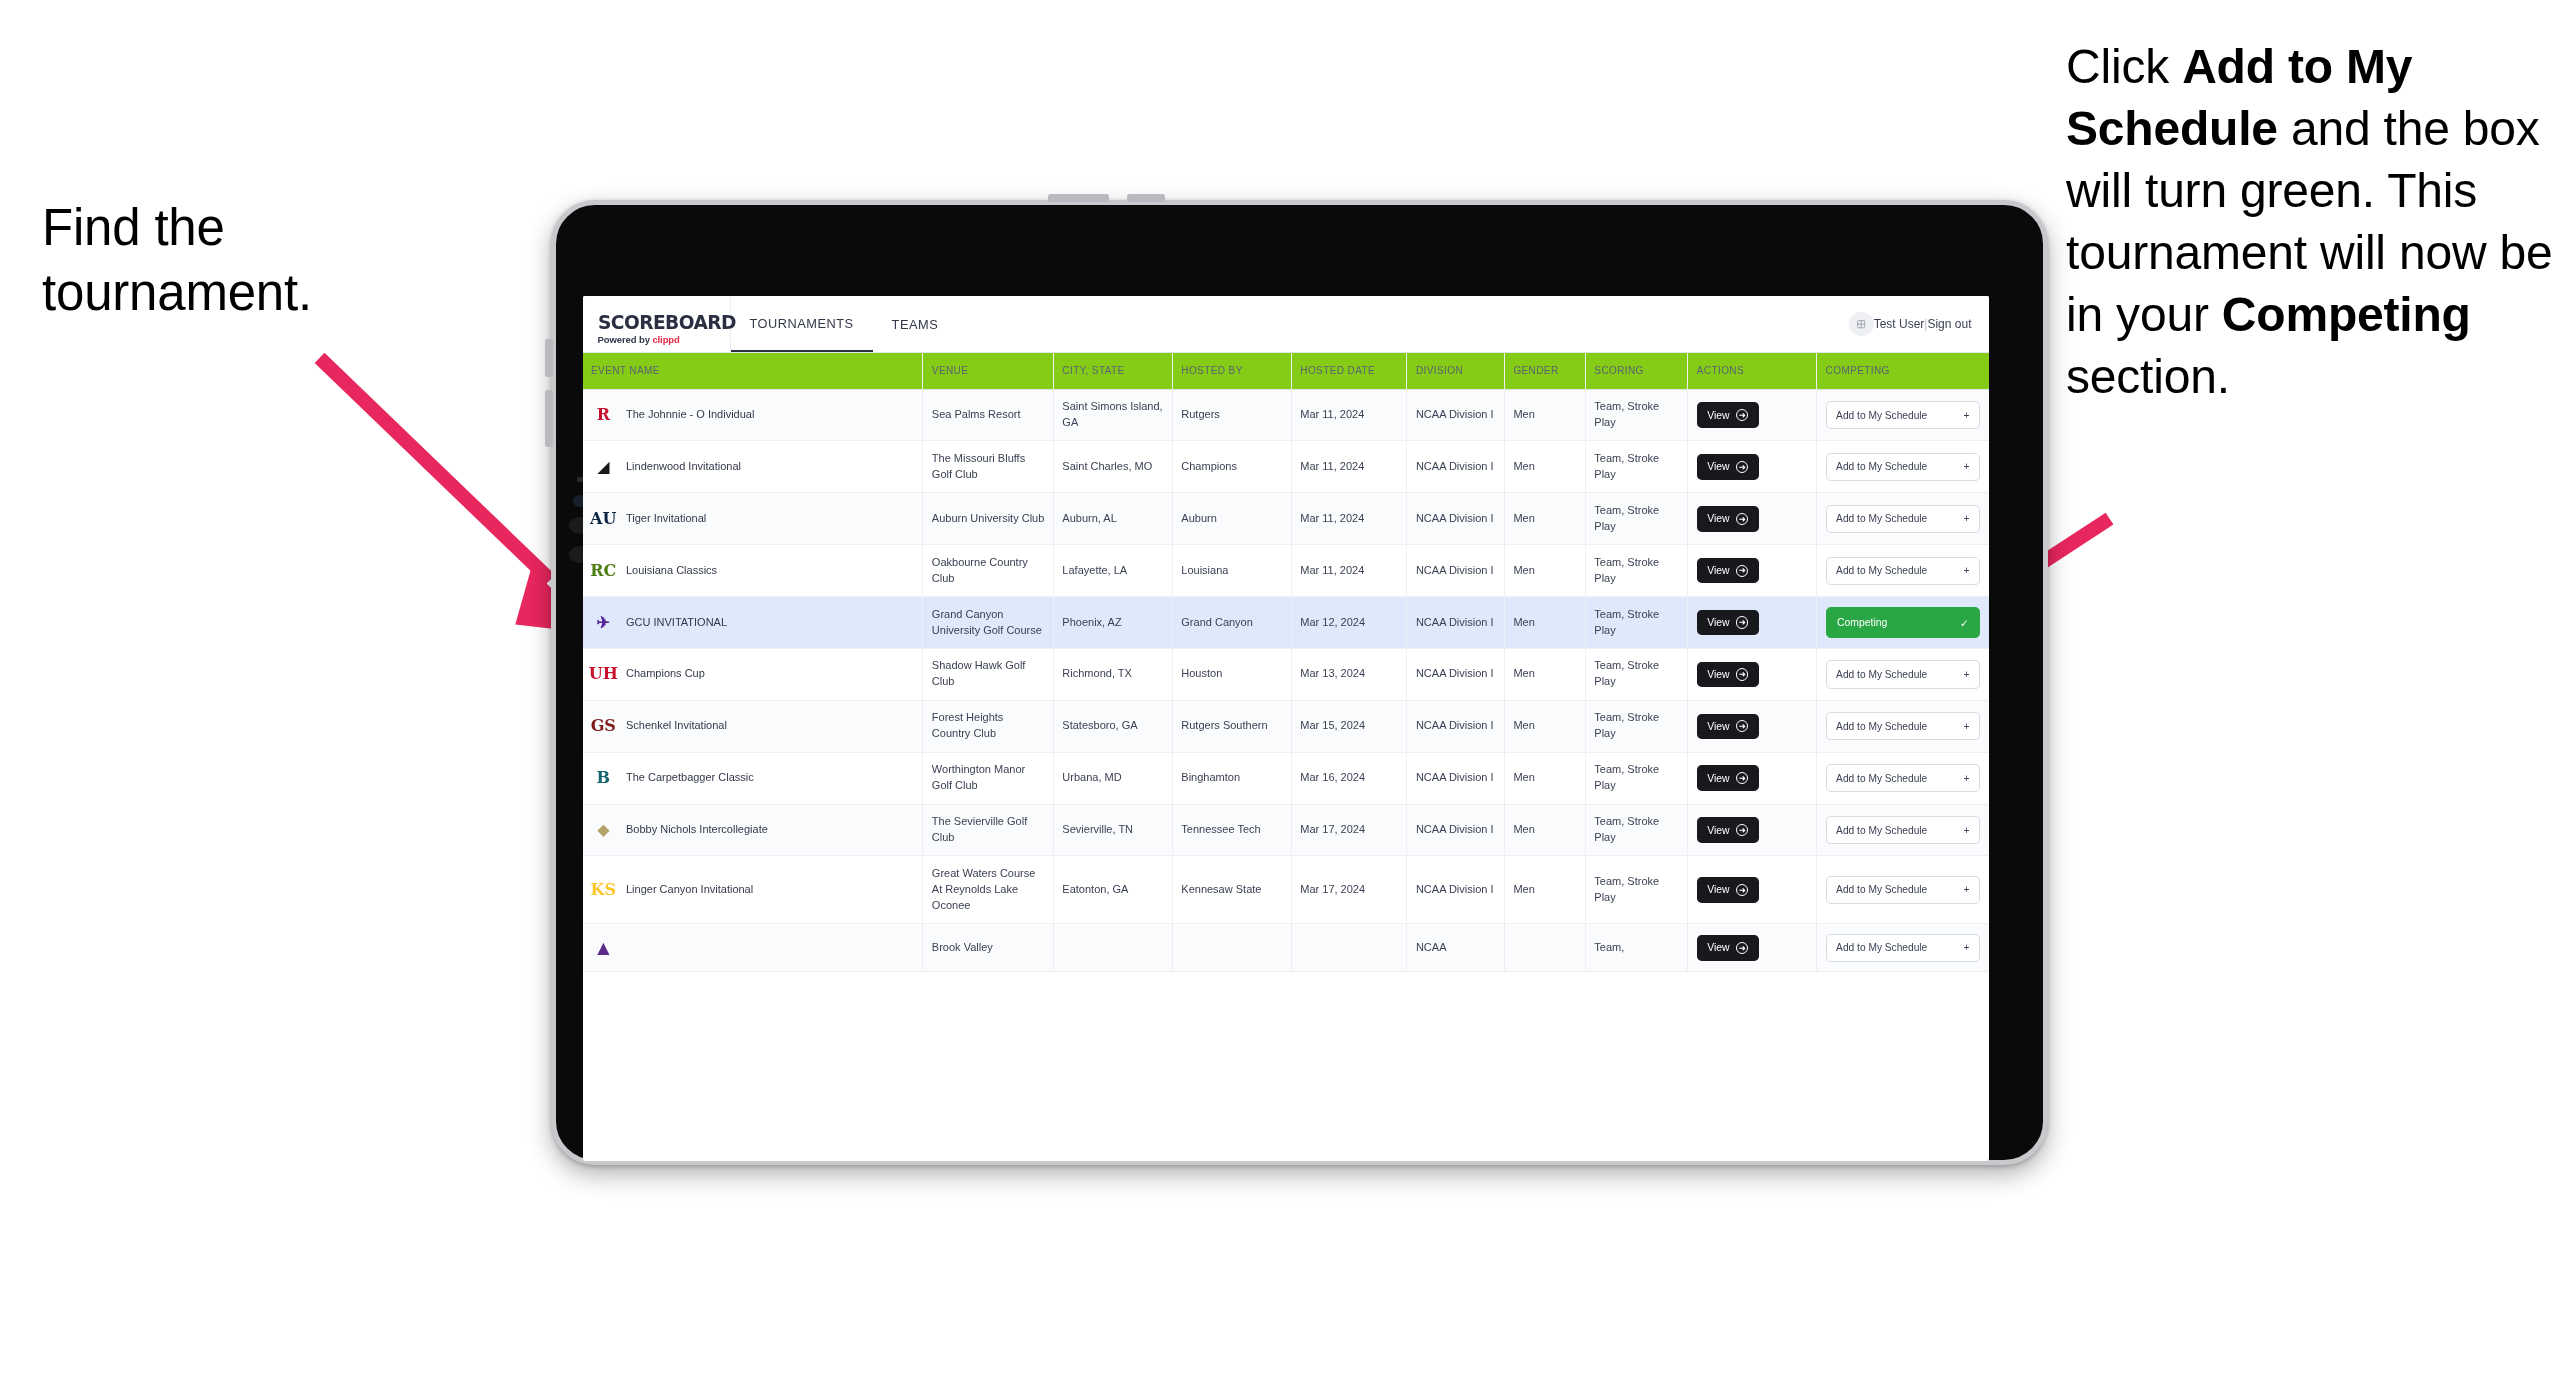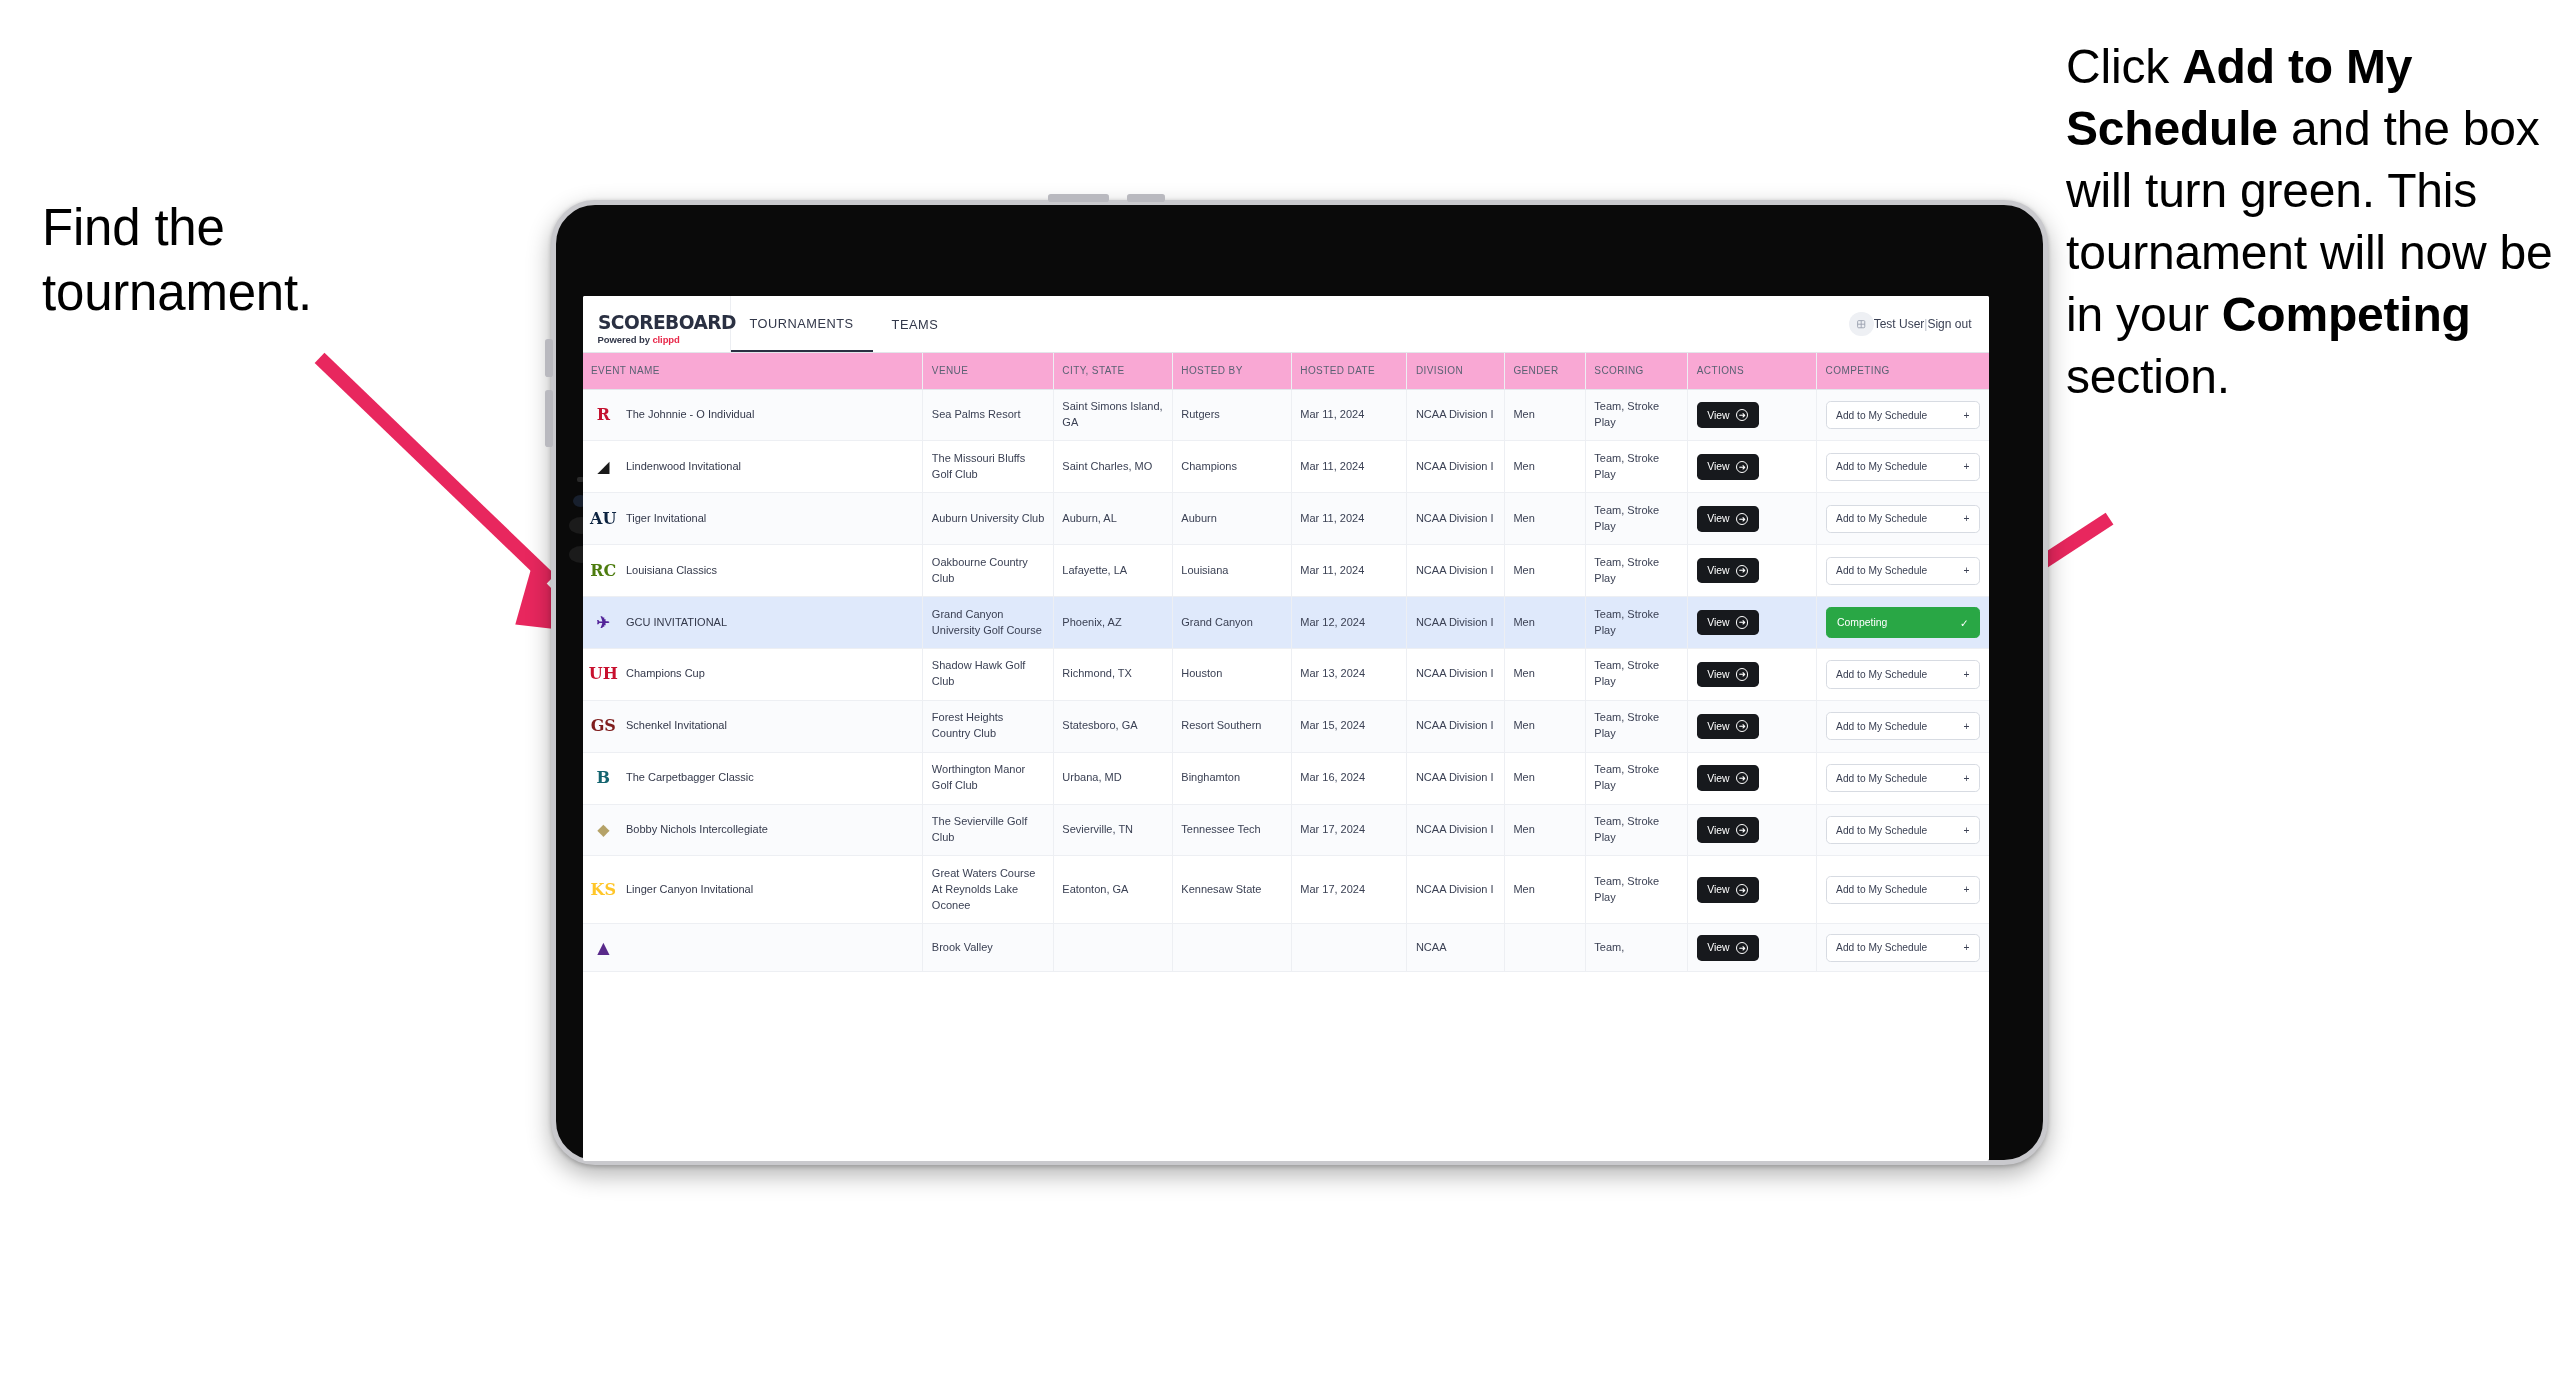--- a/index.html
+++ b/index.html
@@ -134,21 +134,21 @@
     color: #9aa0ae; font-size: 10.4px;
   }
   #nav-right .sep { color: #b9bec9; }
   #signout { cursor: pointer; }
 
   
   #table-wrap { height: 808px; overflow: hidden; }
   table { width: 100%; border-collapse: collapse; table-layout: fixed; }
 
   thead th {
-    background: #f9a8d4;
+    background: #84cc16;
     border-bottom: 0.9px solid #e3e6eb;
     border-right: 0.9px solid #edeff3;
     font-size: 10px;
     font-weight: 500;
     letter-spacing: 0.4px;
     color: #5a6173;
     text-align: left;
     padding: 12.3px 8.5px;
     white-space: nowrap;
   }
@@ -470,21 +470,21 @@
               </tr>
               <tr class="r-alt">
                 <td>
                   <div class="event-cell">
                     <span class="team-logo" style="color: #7f1d1d;">GS</span>
                     <span class="event-name">Schenkel Invitational</span>
                   </div>
                 </td>
                 <td>Forest Heights Country Club</td>
                 <td>Statesboro, GA</td>
-                <td>Resort Southern</td>
+                <td>Rutgers Southern</td>
                 <td>Mar 15, 2024</td>
                 <td>NCAA Division I</td>
                 <td>Men</td>
                 <td>Team, Stroke Play</td>
                 <td><button class="btn-view">
                     <span>View</span>
                     <span class="circ">➜</span>
                   </button></td>
                 <td>
                   <button class="btn-add">

